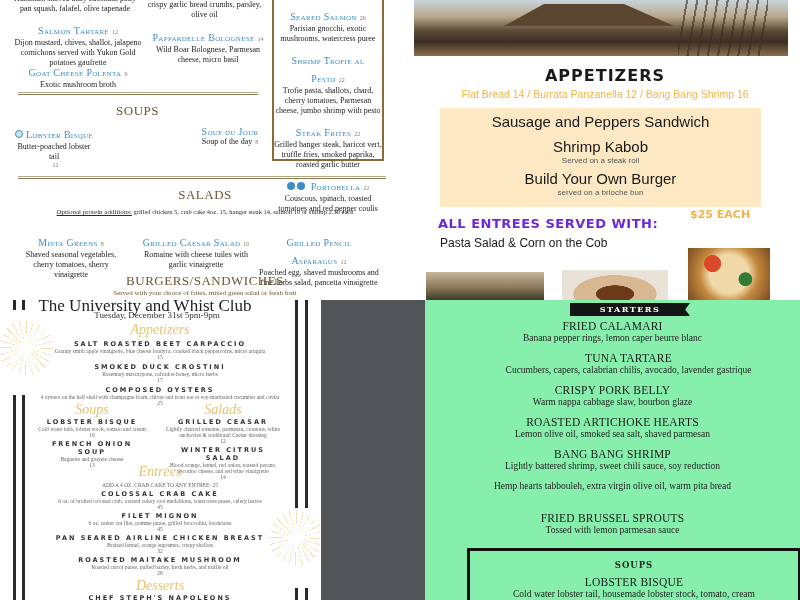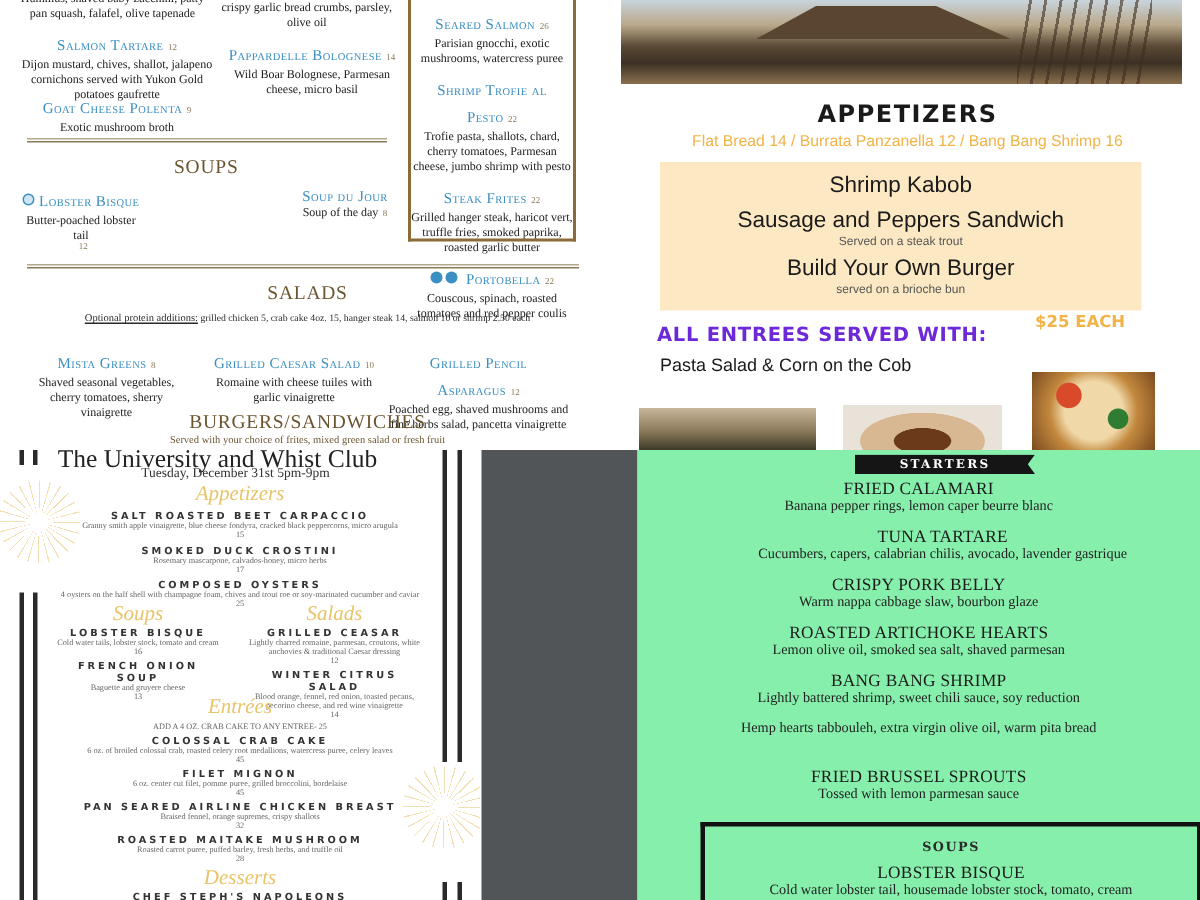--- a/index.html
+++ b/index.html
@@ -151,23 +151,23 @@
 </section>
 
 <section class="q2">
   <div class="photo-house">
     <div class="roof"></div>
     <div class="trees"></div>
   </div>
   <div class="appetizers-title">APPETIZERS</div>
   <div class="app-list">Flat Bread 14 / Burrata Panzanella 12 / Bang Bang Shrimp 16</div>
   <div class="entree-box">
+    <div class="e-name" style="margin-top:5px;">Sausage and Peppers Sandwich</div>
     <div class="e-name" style="margin-top:7px;">Shrimp Kabob</div>
-    <div class="e-name" style="margin-top:5px;">Sausage and Peppers Sandwich</div>
-    <div class="e-sub">Served on a steak trout</div>
+    <div class="e-sub">Served on a steak roll</div>
     <div class="e-name" style="margin-top:4px;">Build Your Own Burger</div>
     <div class="e-sub">served on a brioche bun</div>
   </div>
   <div class="each">$25 EACH</div>
   <div class="served-with">ALL ENTREES SERVED WITH:</div>
   <div class="sides">Pasta Salad &amp; Corn on the Cob</div>
   <div class="food food-1"></div>
   <div class="food food-2"></div>
   <div class="food food-3"></div>
 </section>

